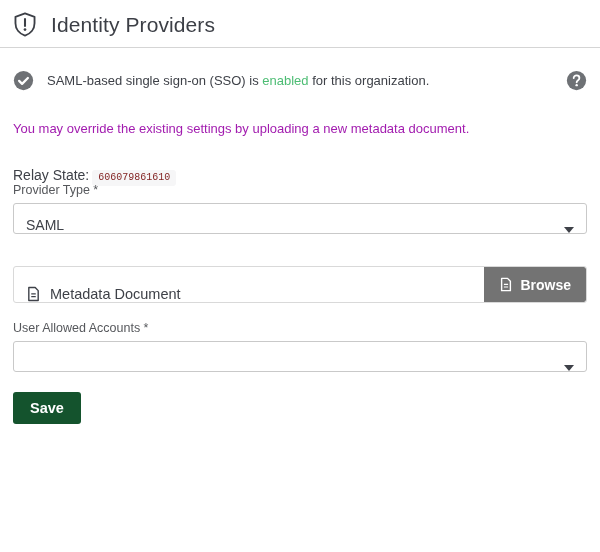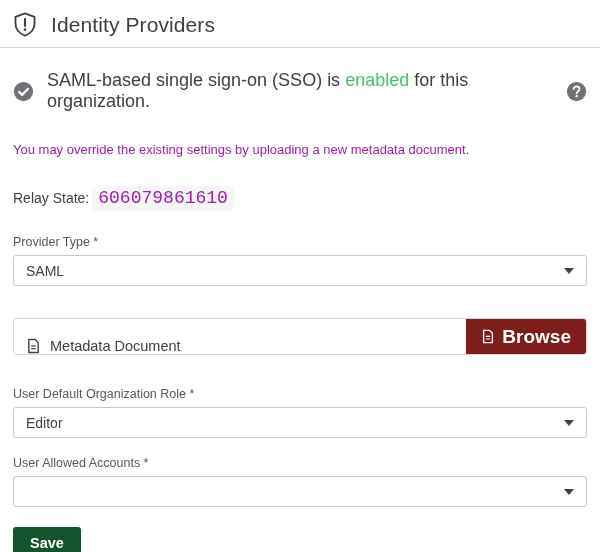--- a/index.html
+++ b/index.html
@@ -29,58 +29,58 @@
 
   main { padding: 0 13px 14px 13px; }
 
   
   .status-row {
     display: flex;
     align-items: center;
     gap: 13px;
     margin-top: 22px;
   }
-  .status-text { font-size: 18px; color: #3e4148; }
+  .status-text { font-size: 13px; color: #3e4148; }
   .status-text .enabled { color: #4dbd74; }
   .help { margin-left: auto; cursor: pointer; }
 
   
   .description {
     margin-top: 30px;
     font-size: 13px;
     color: #a21caf;
   }
 
   
   .relay {
     margin-top: 31px;
     font-size: 14px;
     color: #3e4148;
   }
   .relay code {
     font-family: "Liberation Mono", "DejaVu Sans Mono", monospace;
-    font-size: 18px;
-    color: #a21caf;
+    font-size: 10px;
+    color: #7f1d1d;
     background: #f6f6f7;
     padding: 2px 6px 3px 6px;
     border-radius: 3px;
     margin-left: 3px;
   }
 
   
-  .field { margin-top: 27px; }
+  .field { }
   .field label {
     display: block;
     font-size: 12.5px;
     color: #56585c;
     margin-bottom: 6px;
   }
   .select {
     display: flex;
-    align-items: center;
+    align-items: flex-end;
     width: 100%;
     height: 31px;
     border: 1px solid #c9c9c9;
     border-radius: 3px;
     background: #ffffff;
     padding: 0 12px;
     font-size: 14px;
     color: #3e4148;
     cursor: pointer;
   }
@@ -114,24 +114,24 @@
     flex: 1;
   }
   .browse {
     flex: none;
     display: flex;
     align-items: center;
     gap: 7px;
     height: 100%;
     padding: 0 15px;
     border: none;
-    background: #7f1d1d;
+    background: #737373;
     color: #ffffff;
     font-family: inherit;
-    font-size: 19px;
+    font-size: 14px;
     font-weight: 700;
     cursor: pointer;
     border-radius: 0 2px 2px 0;
   }
 
   
   .save {
     margin-top: 20px;
     border: none;
     background: #14532d;
@@ -210,27 +210,20 @@
           <svg width="14" height="15" viewBox="0 0 16 17">
             <path d="M3 1.5 H9.8 L13 4.9 V15.5 H3 Z" fill="none" stroke="#ffffff" stroke-width="1.6" stroke-linejoin="round"></path>
             <line x1="5.6" y1="8.4" x2="10.4" y2="8.4" stroke="#ffffff" stroke-width="1.3"></line>
             <line x1="5.6" y1="11.4" x2="10.4" y2="11.4" stroke="#ffffff" stroke-width="1.3"></line>
           </svg>
         </span>
         <span>Browse</span>
       </button>
     </div>
 
-    <div class="field f2">
-      <label>User Default Organization Role *</label>
-      <div class="select">
-        <span>Editor</span>
-        <span class="caret"></span>
-      </div>
-    </div>
 
     <div class="field f3">
       <label>User Allowed Accounts *</label>
       <div class="select">
         <span class="caret"></span>
       </div>
     </div>
 
     <button class="save" disabled="">Save</button>
 

